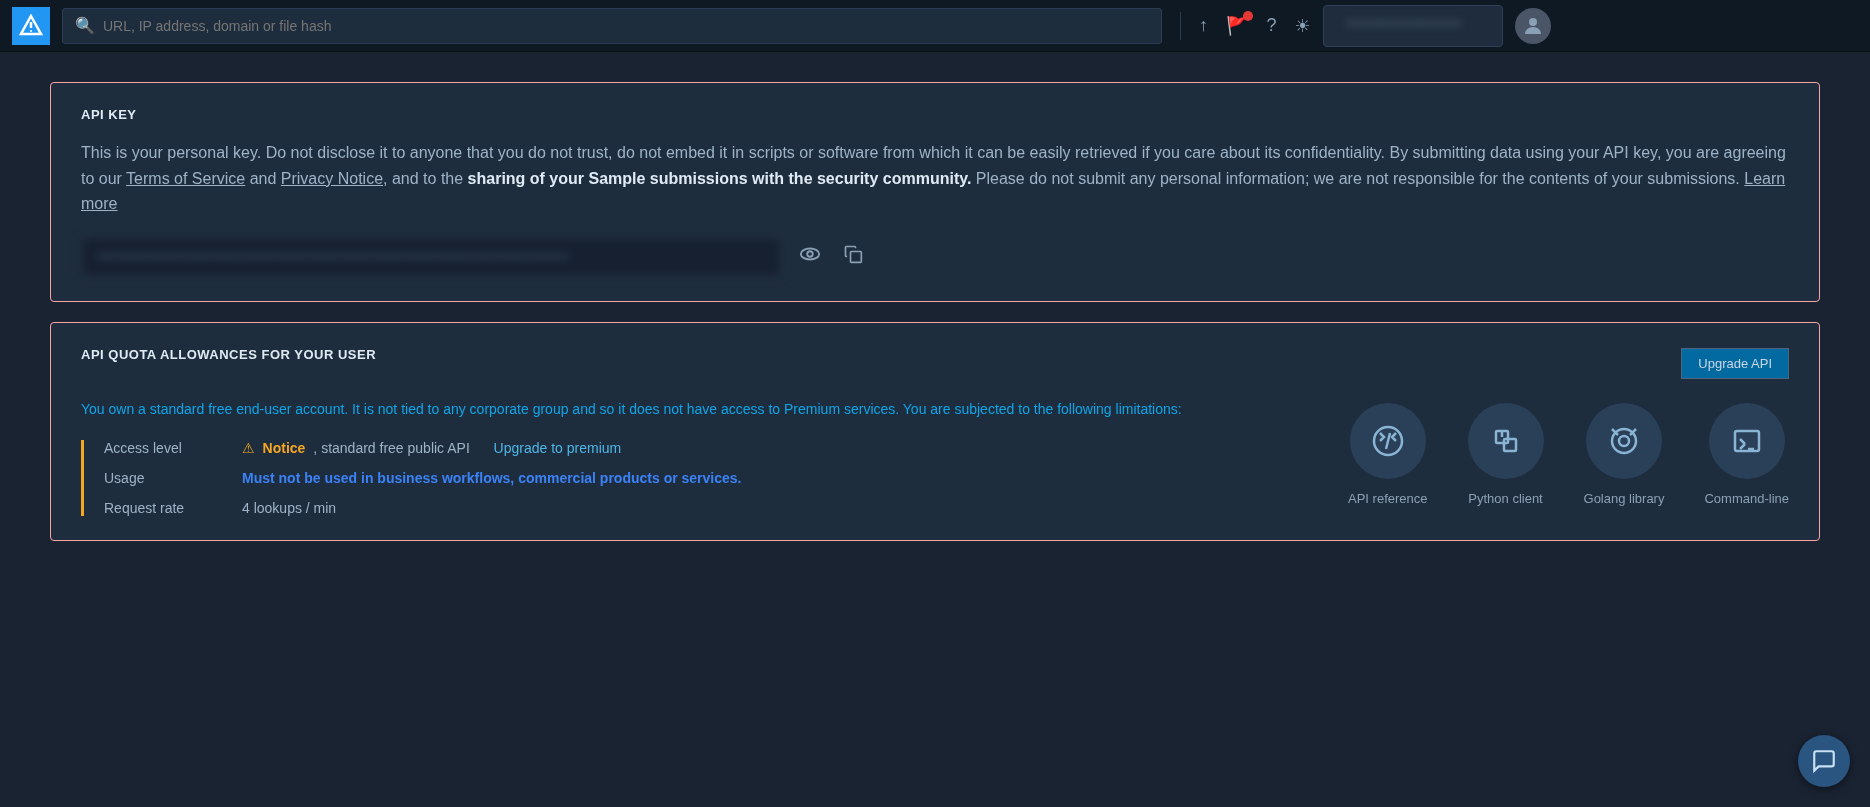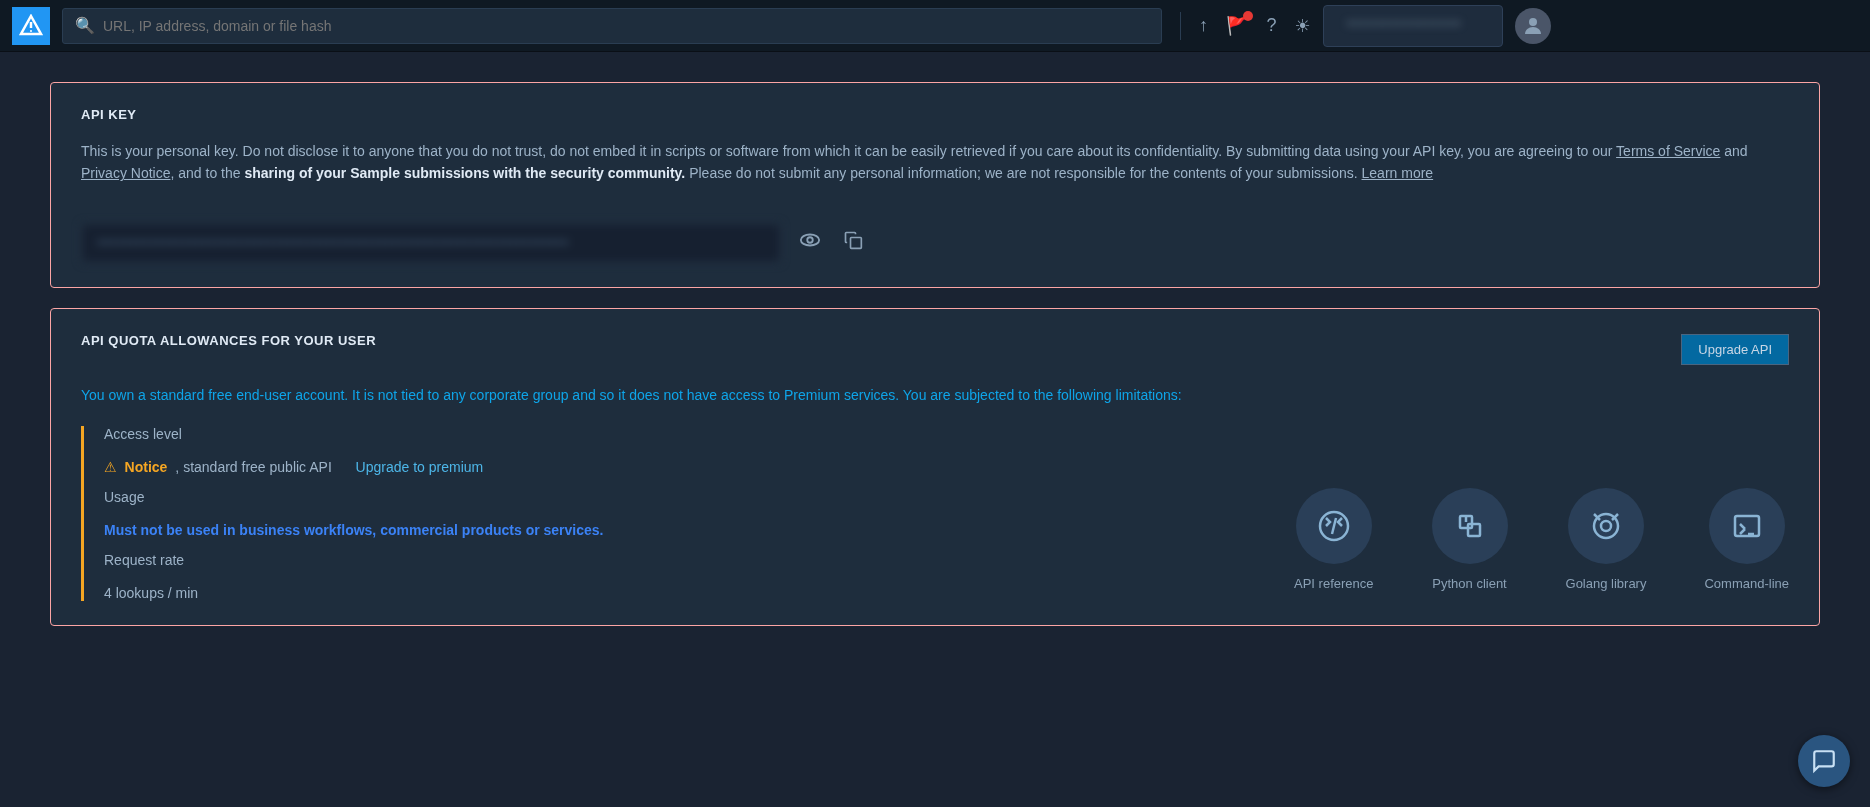--- a/index.html
+++ b/index.html
@@ -128,24 +128,24 @@
     .card-title {
       font-size: 13px;
       font-weight: 700;
       color: #e0eaf5;
       letter-spacing: 0.5px;
       margin-bottom: 18px;
       text-transform: uppercase;
     }
 
     .api-description {
-      font-size: 14px;
+      font-size: 16px;
       line-height: 1.6;
       color: #9db3c8;
-      margin-bottom: 38px;
+      margin-bottom: 20px;
     }
     .api-description a {
       color: #9db3c8;
       text-decoration: underline;
     }
     .api-description strong {
       color: #e0eaf5;
       font-weight: 700;
     }
 
@@ -205,22 +205,21 @@
     .quota-table {
       border-left: 3px solid #f5a623;
       padding-left: 20px;
       display: flex;
       flex-direction: column;
       gap: 14px;
     }
     .quota-row {
       display: flex;
       align-items: flex-start;
-      gap: 17px;
-      flex-direction: column;
+      gap: 8px;
     }
     .quota-label {
       font-size: 14px;
       color: #9db3c8;
       width: 130px;
       flex-shrink: 0;
     }
     .quota-value {
       font-size: 14px;
       color: #9db3c8;
@@ -253,21 +252,21 @@
     .content-layout {
       display: flex;
       gap: 20px;
     }
     .quota-left {
       flex: 1;
     }
     .quota-right {
       display: flex;
       align-items: flex-end;
-      gap: 58px;
+      gap: 40px;
       padding-bottom: 10px;
       flex-shrink: 0;
     }
     .resource-item {
       display: flex;
       flex-direction: column;
       align-items: center;
       gap: 12px;
       cursor: pointer;
     }

